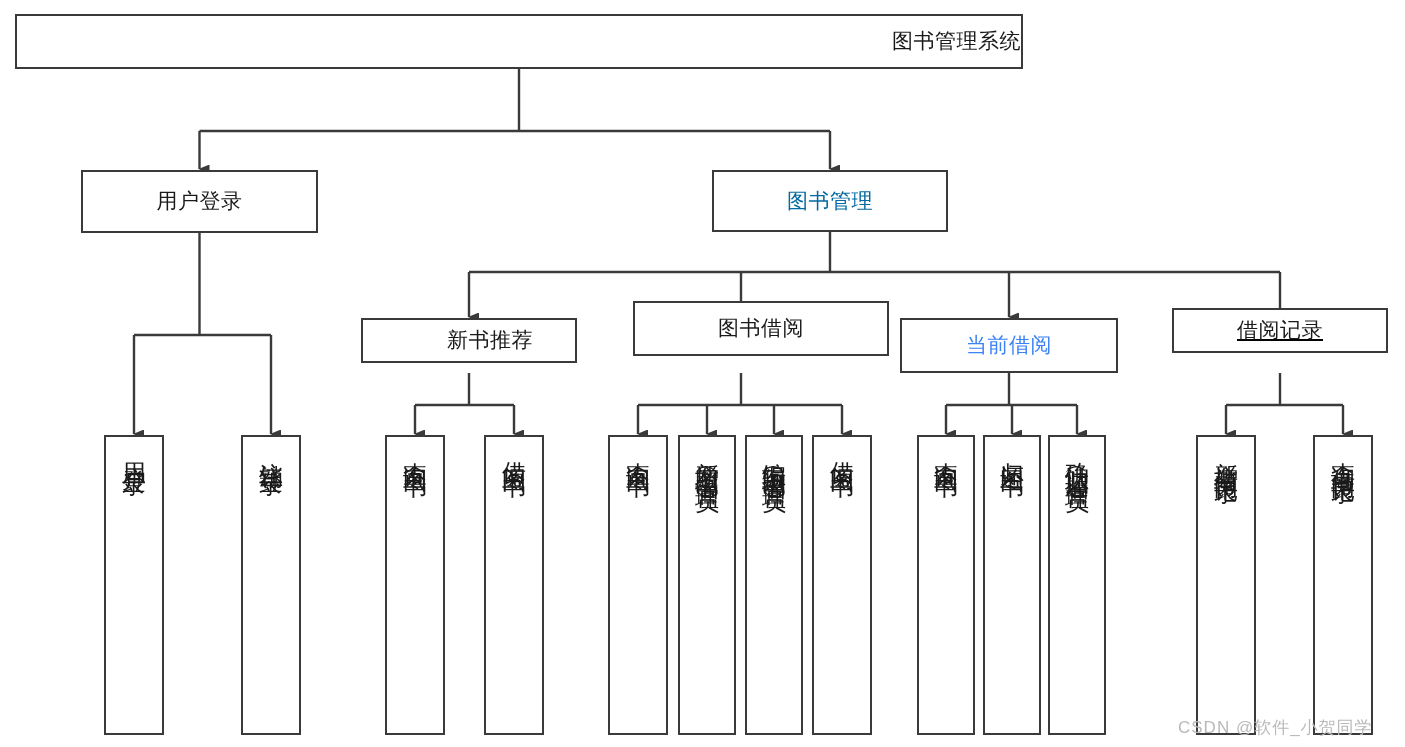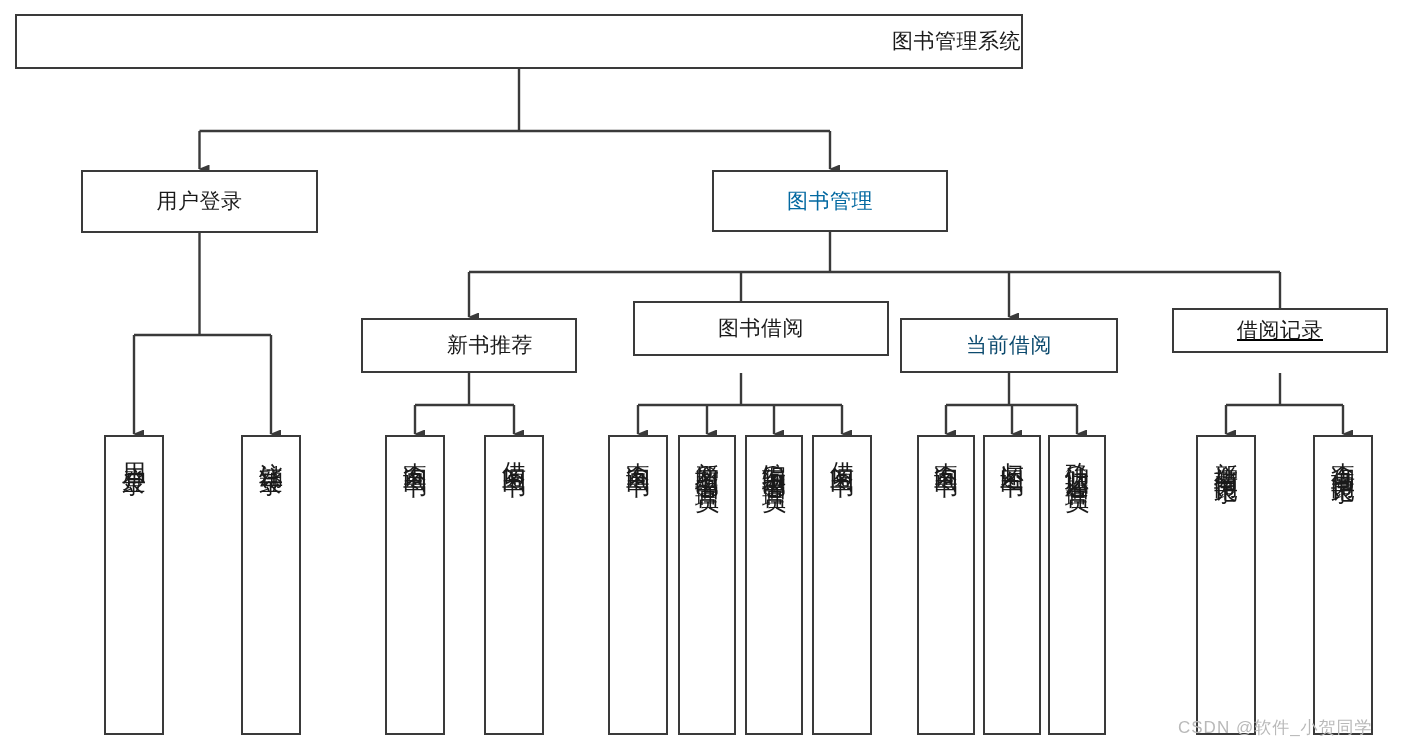--- a/index.html
+++ b/index.html
@@ -115,28 +115,28 @@
   <div id="nodes">
       <div class="node horiz" style="left: 15px; top: 14px; width: 1008px; height: 55px; border-color: rgb(58, 58, 58); justify-content: flex-end;">
         <span class="label" style="color: rgb(26, 26, 26);">图书管理系统</span>
       </div>
       <div class="node horiz" style="left: 81px; top: 170px; width: 237px; height: 63px; border-color: rgb(58, 58, 58);">
         <span class="label" style="color: rgb(26, 26, 26);">用户登录</span>
       </div>
       <div class="node horiz" style="left: 712px; top: 170px; width: 236px; height: 62px; border-color: rgb(58, 58, 58);">
         <span class="label" style="color: #0369a1;">图书管理</span>
       </div>
-      <div class="node horiz" style="left: 361px; top: 318px; width: 216px; height: 55px; border-color: rgb(58, 58, 58); padding-left: 42px;">
+      <div class="node horiz" style="left: 361px; top: 318px; width: 216px; height: 45px; border-color: rgb(58, 58, 58); padding-left: 42px;">
         <span class="label" style="color: rgb(26, 26, 26);">新书推荐</span>
       </div>
       <div class="node horiz" style="left: 633px; top: 301px; width: 256px; height: 55px; border-color: rgb(58, 58, 58);">
         <span class="label" style="color: rgb(26, 26, 26);">图书借阅</span>
       </div>
       <div class="node horiz" style="left: 900px; top: 318px; width: 218px; height: 55px; border-color: rgb(58, 58, 58);">
-        <span class="label" style="color: #0c4a6e;">当前借阅</span>
+        <span class="label" style="color: #3b82f6;">当前借阅</span>
       </div>
       <div class="node horiz" style="left: 1172px; top: 308px; width: 216px; height: 45px; border-color: rgb(58, 58, 58); text-decoration: underline;">
         <span class="label" style="color: rgb(26, 26, 26);">借阅记录</span>
       </div>
       <div class="node vert" style="left: 104px; top: 435px; width: 60px; height: 300px; border-color: rgb(58, 58, 58);">
         <span class="label" style="color: rgb(26, 26, 26);">用户登录</span>
       </div>
       <div class="node vert" style="left: 241px; top: 435px; width: 60px; height: 300px; border-color: rgb(58, 58, 58);">
         <span class="label" style="color: rgb(26, 26, 26);">注销登录</span>
       </div>

